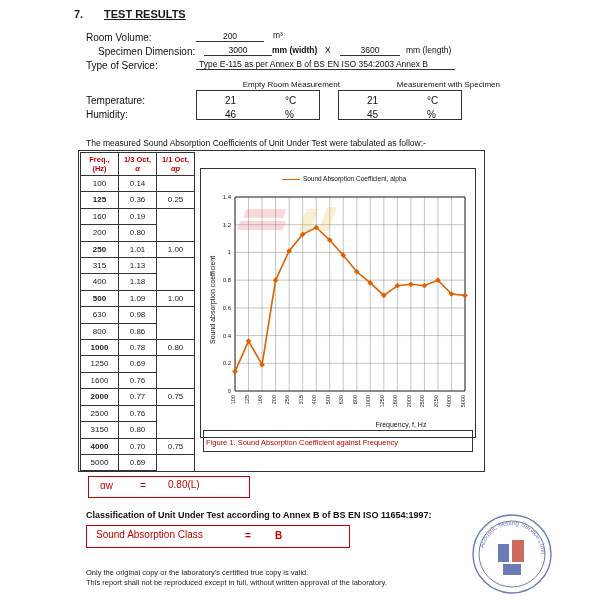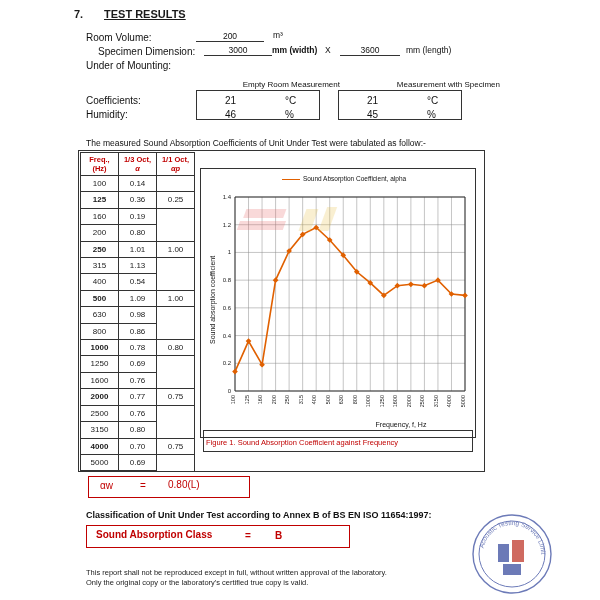--- a/index.html
+++ b/index.html
@@ -52,21 +52,21 @@
   .capbox{position:absolute;left:203px;top:430px;width:268px;height:20px;border:1px solid #333;}
 
   
   .awbox{position:absolute;left:88px;top:476px;width:160px;height:20px;border:1px solid #c00000;}
   .awlabel{position:absolute;left:100px;top:480px;font-size:10px;color:#c00000;}
   .aweq{position:absolute;left:140px;top:480px;font-size:10px;color:#c00000;}
   .awval{position:absolute;left:168px;top:479px;font-size:10px;color:#c00000;}
 
   .classline{position:absolute;left:86px;top:510px;font-size:9px;font-weight:bold;color:#111;}
   .clsbox{position:absolute;left:86px;top:525px;width:262px;height:21px;border:1px solid #c00000;}
-  .clslabel{position:absolute;left:96px;top:529px;font-size:10px;font-weight:bold;color:#c00000;}
+  .clslabel{position:absolute;left:96px;top:529px;font-size:10px;font-weight:normal;color:#c00000;}
   .clseq{position:absolute;left:245px;top:530px;font-size:10px;font-weight:bold;color:#c00000;}
   .clsval{position:absolute;left:275px;top:530px;font-size:10px;font-weight:bold;color:#c00000;}
 
   .footer{position:absolute;left:86px;top:568px;font-size:7.5px;color:#222;line-height:10px;}
 
   
   .stamp{position:absolute;left:470px;top:512px;width:84px;height:84px;opacity:.75;}
 </style>
 </head>
 <body>
@@ -80,29 +80,30 @@
   <div class="fld" style="left:196px;top:31px;width:68px;">200</div>
   <div class="unit" style="left:273px;top:30px;">m³</div>
 
   <div class="lbl" style="left:98px;top:46px;">Specimen Dimension:</div>
   <div class="fld" style="left:204px;top:45px;width:68px;">3000</div>
   <div class="unit" style="left:272px;top:45px;font-weight:bold;">mm (width)</div>
   <div class="unit" style="left:325px;top:45px;">X</div>
   <div class="fld" style="left:340px;top:45px;width:60px;">3600</div>
   <div class="unit" style="left:406px;top:45px;">mm (length)</div>
 
-  <div class="lbl" style="left:86px;top:60px;">Under of Mounting:</div>
+  <div class="lbl" style="left:86px;top:60px;">Type of Service:</div>
+  <div class="fld" style="left:196px;top:59px;width:256px;text-align:left;padding-left:3px;">Type E-115 as per Annex B of BS EN ISO 354:2003 Annex B</div>
 
   <div class="mhdr" style="left:190px;top:80px;width:150px;">Empty Room Measurement</div>
   <div class="mhdr" style="left:340px;top:80px;width:160px;">Measurement with Specimen</div>
 
   <div class="mbox" style="left:196px;top:90px;width:122px;height:28px;"></div>
   <div class="mbox" style="left:338px;top:90px;width:122px;height:28px;"></div>
 
-  <div class="lbl" style="left:86px;top:95px;">Coefficients:</div>
+  <div class="lbl" style="left:86px;top:95px;">Temperature:</div>
   <div class="lbl" style="left:225px;top:95px;">21</div>
   <div class="lbl" style="left:285px;top:95px;">°C</div>
   <div class="lbl" style="left:367px;top:95px;">21</div>
   <div class="lbl" style="left:427px;top:95px;">°C</div>
 
   <div class="lbl" style="left:86px;top:109px;">Humidity:</div>
   <div class="lbl" style="left:225px;top:109px;">46</div>
   <div class="lbl" style="left:285px;top:109px;">%</div>
   <div class="lbl" style="left:367px;top:109px;">45</div>
   <div class="lbl" style="left:427px;top:109px;">%</div>
@@ -145,21 +146,21 @@
           <td>1.01</td>
           <td>1.00</td>
         </tr>
         <tr>
           <td>315</td>
           <td>1.13</td>
           <td style="border-top: none; border-bottom: none;"></td>
         </tr>
         <tr>
           <td>400</td>
-          <td>0.54</td>
+          <td>1.18</td>
           <td style="border-top: none; border-bottom: none;"></td>
         </tr>
         <tr>
           <td class="bold">500</td>
           <td>1.09</td>
           <td>1.00</td>
         </tr>
         <tr>
           <td>630</td>
           <td>0.98</td>
@@ -323,22 +324,22 @@
   <div class="aweq">=</div>
   <div class="awval">0.80(L)</div>
 
   <div class="classline">Classification of Unit Under Test according to Annex B of BS EN ISO 11654:1997:</div>
   <div class="clsbox"></div>
   <div class="clslabel">Sound Absorption Class</div>
   <div class="clseq">=</div>
   <div class="clsval">B</div>
 
   <div class="footer">
+    <div>Only the original copy or the laboratory's certified true copy is valid.</div>
     <div>This report shall not be reproduced except in full, without written approval of the laboratory.</div>
-    <div>Only the original copy or the laboratory's certified true copy is valid.</div>
   </div>
 
   <svg class="stamp" viewBox="0 0 84 84">
     <circle cx="42" cy="42" r="39" fill="none" stroke="#3b4ea0" stroke-width="1.4"></circle>
     <circle cx="42" cy="42" r="33" fill="none" stroke="#3b4ea0" stroke-width="1"></circle>
     <path id="stamp-arc" d="M 13,42 A 29,29 0 1 1 71,42" fill="none" stroke="none"></path>
     <text font-size="6.5" fill="#3b4ea0" font-family="Liberation Sans, sans-serif">
       <textPath id="stamp-textpath" href="#stamp-arc" startOffset="6%">Acoustic Testing Service Limited</textPath>
     </text>
     <rect x="28" y="32" width="11" height="18" fill="#3b4ea0"></rect>

